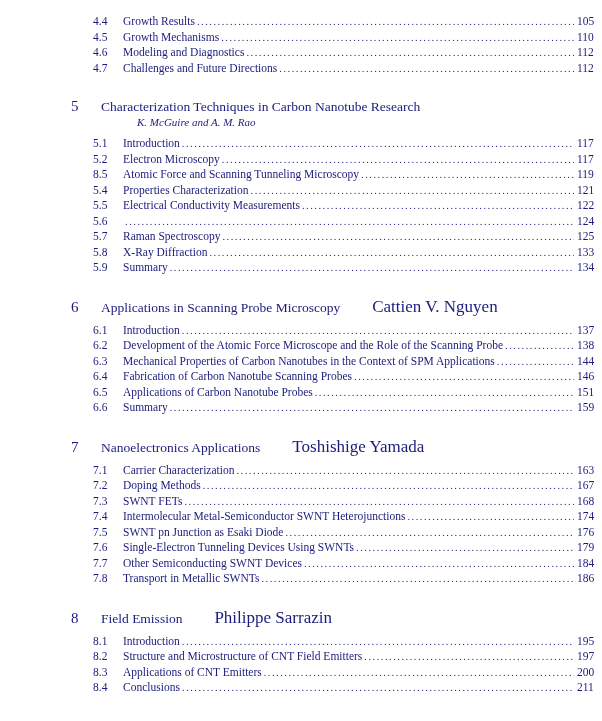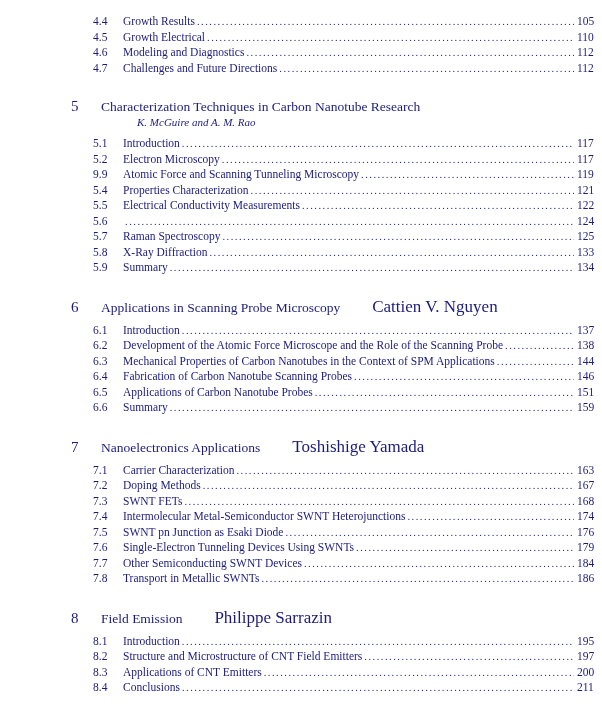--- a/index.html
+++ b/index.html
@@ -74,21 +74,21 @@
 
   <div class="sections" style="margin-top:0;">
     <div class="row">
       <span class="num">4.4</span>
       <span class="title">Growth Results</span>
       <span class="leader"></span>
       <span class="pagenum">105</span>
     </div>
     <div class="row">
       <span class="num">4.5</span>
-      <span class="title">Growth Electrical</span>
+      <span class="title">Growth Mechanisms</span>
       <span class="leader"></span>
       <span class="pagenum">110</span>
     </div>
     <div class="row">
       <span class="num">4.6</span>
       <span class="title">Modeling and Diagnostics</span>
       <span class="leader"></span>
       <span class="pagenum">112</span>
     </div>
     <div class="row">
@@ -112,21 +112,21 @@
         <span class="leader"></span>
         <span class="pagenum">117</span>
       </div>
       <div class="row">
         <span class="num">5.2</span>
         <span class="title">Electron Microscopy</span>
         <span class="leader"></span>
         <span class="pagenum">117</span>
       </div>
       <div class="row">
-        <span class="num">9.9</span>
+        <span class="num">8.5</span>
         <span class="title">Atomic Force and Scanning Tunneling Microscopy</span>
         <span class="leader"></span>
         <span class="pagenum">119</span>
       </div>
       <div class="row">
         <span class="num">5.4</span>
         <span class="title">Properties Characterization</span>
         <span class="leader"></span>
         <span class="pagenum">121</span>
       </div>

